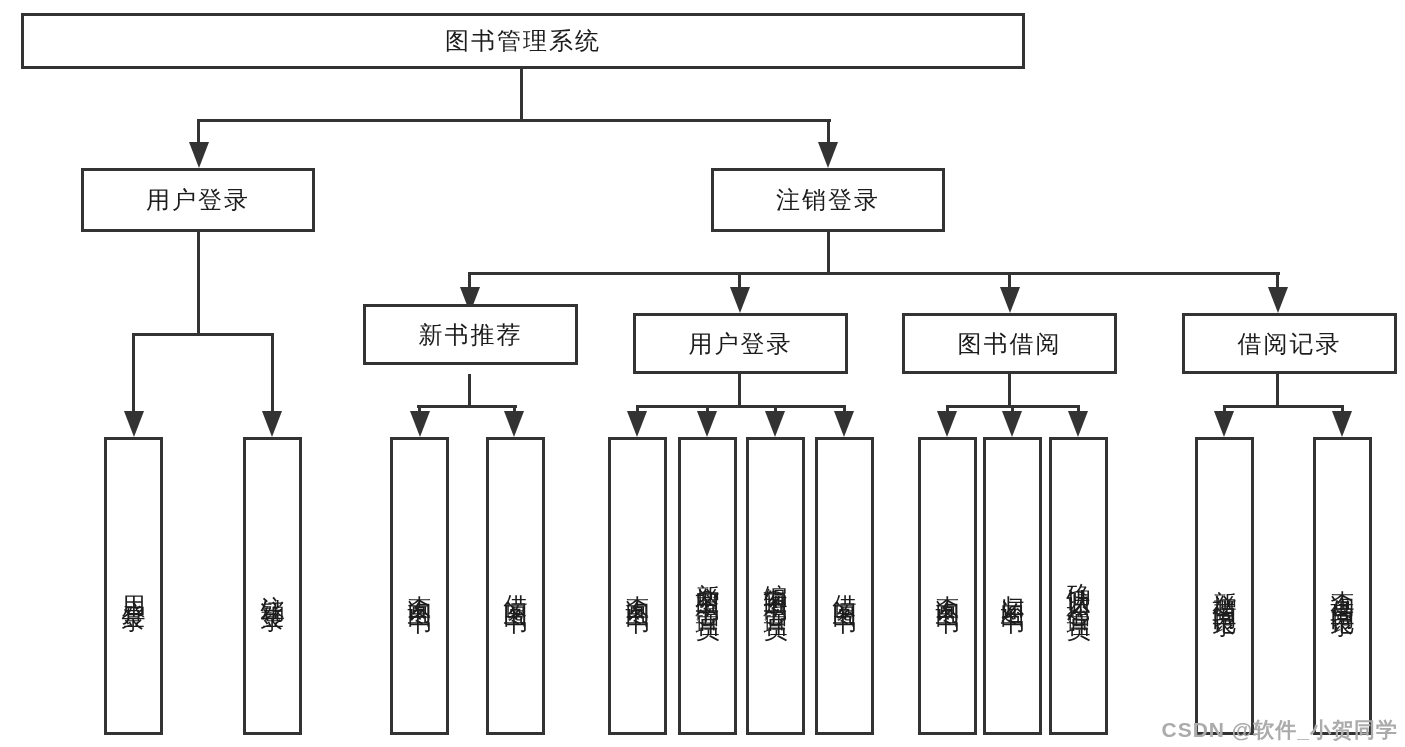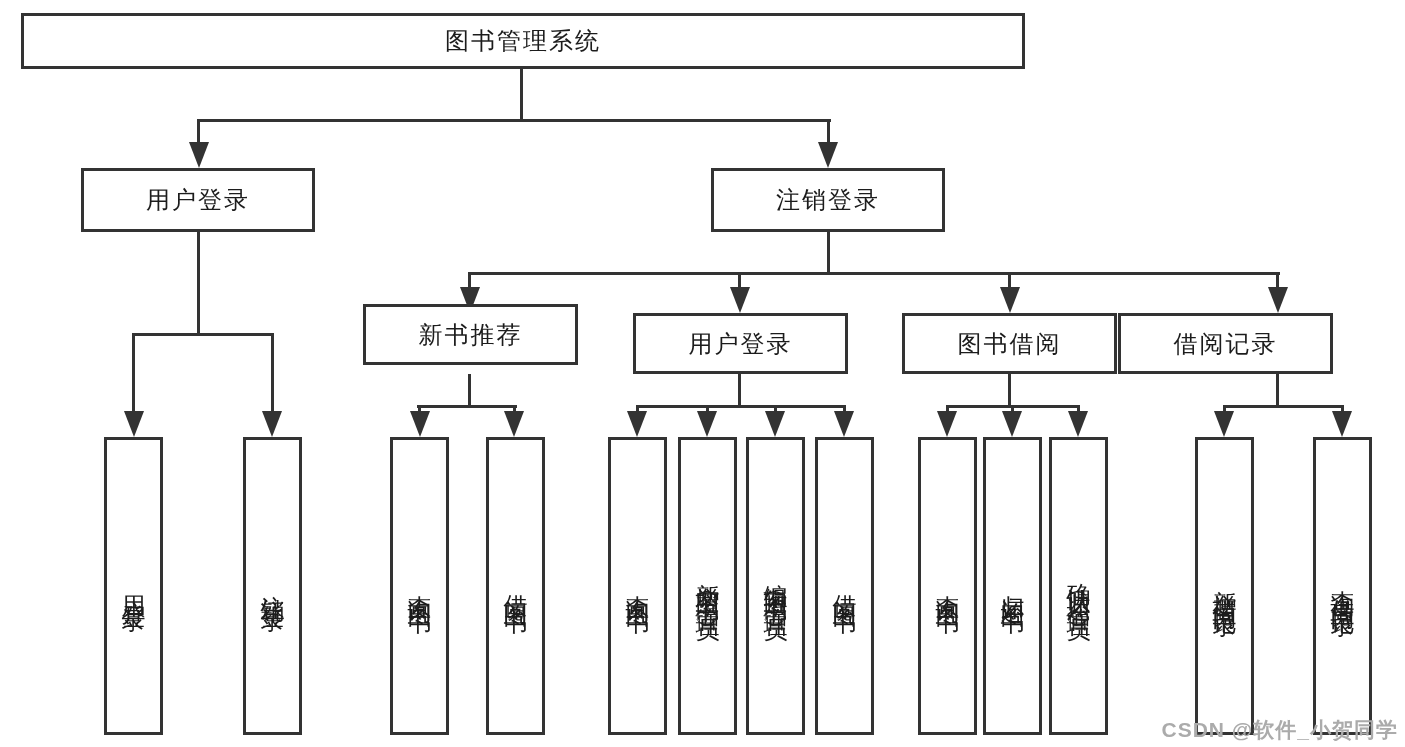--- a/index.html
+++ b/index.html
@@ -84,21 +84,21 @@
   <div class="vl" style="left:738px;top:272px;height:18px"></div>
   <div class="ah" style="left:730px;top:287px"></div>
   <div class="vl" style="left:1008px;top:272px;height:18px"></div>
   <div class="ah" style="left:1000px;top:287px"></div>
   <div class="vl" style="left:1276px;top:272px;height:18px"></div>
   <div class="ah" style="left:1268px;top:287px"></div>
 
   <div class="box" style="left:363px;top:304px;width:215px;height:61px">新书推荐</div>
   <div class="box" style="left:633px;top:313px;width:215px;height:61px">用户登录</div>
   <div class="box" style="left:902px;top:313px;width:215px;height:61px">图书借阅</div>
-  <div class="box" style="left:1118px;top:313px;width:215px;height:61px">借阅记录</div>
+  <div class="box" style="left:1182px;top:313px;width:215px;height:61px">借阅记录</div>
 
   <div class="vl" style="left:468px;top:374px;height:34px"></div>
   <div class="hl" style="left:417px;top:405px;width:100px"></div>
   <div class="vl" style="left:418px;top:405px;height:10px"></div>
   <div class="ah" style="left:410px;top:411px"></div>
   <div class="vl" style="left:513px;top:405px;height:10px"></div>
   <div class="ah" style="left:504px;top:411px"></div>
 
   <div class="vl" style="left:738px;top:374px;height:34px"></div>
   <div class="hl" style="left:636px;top:405px;width:210px"></div>

